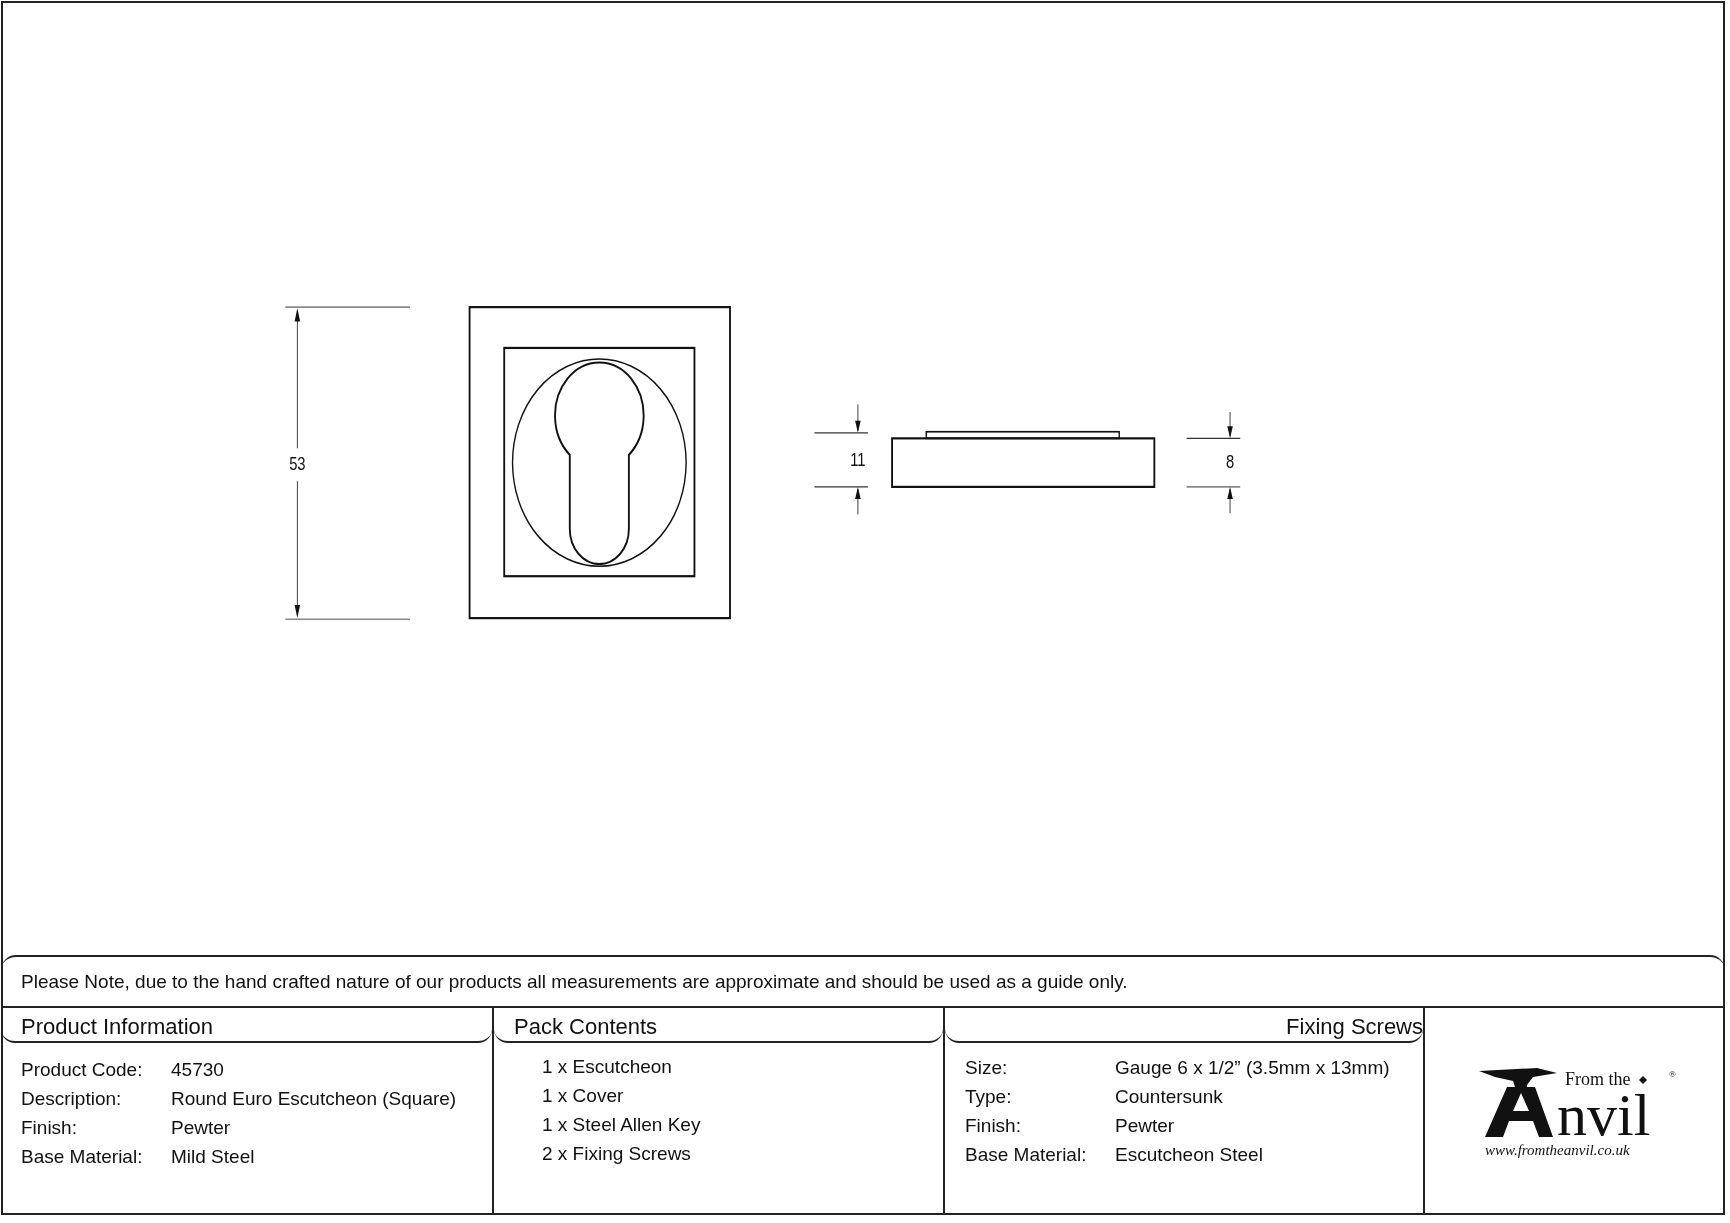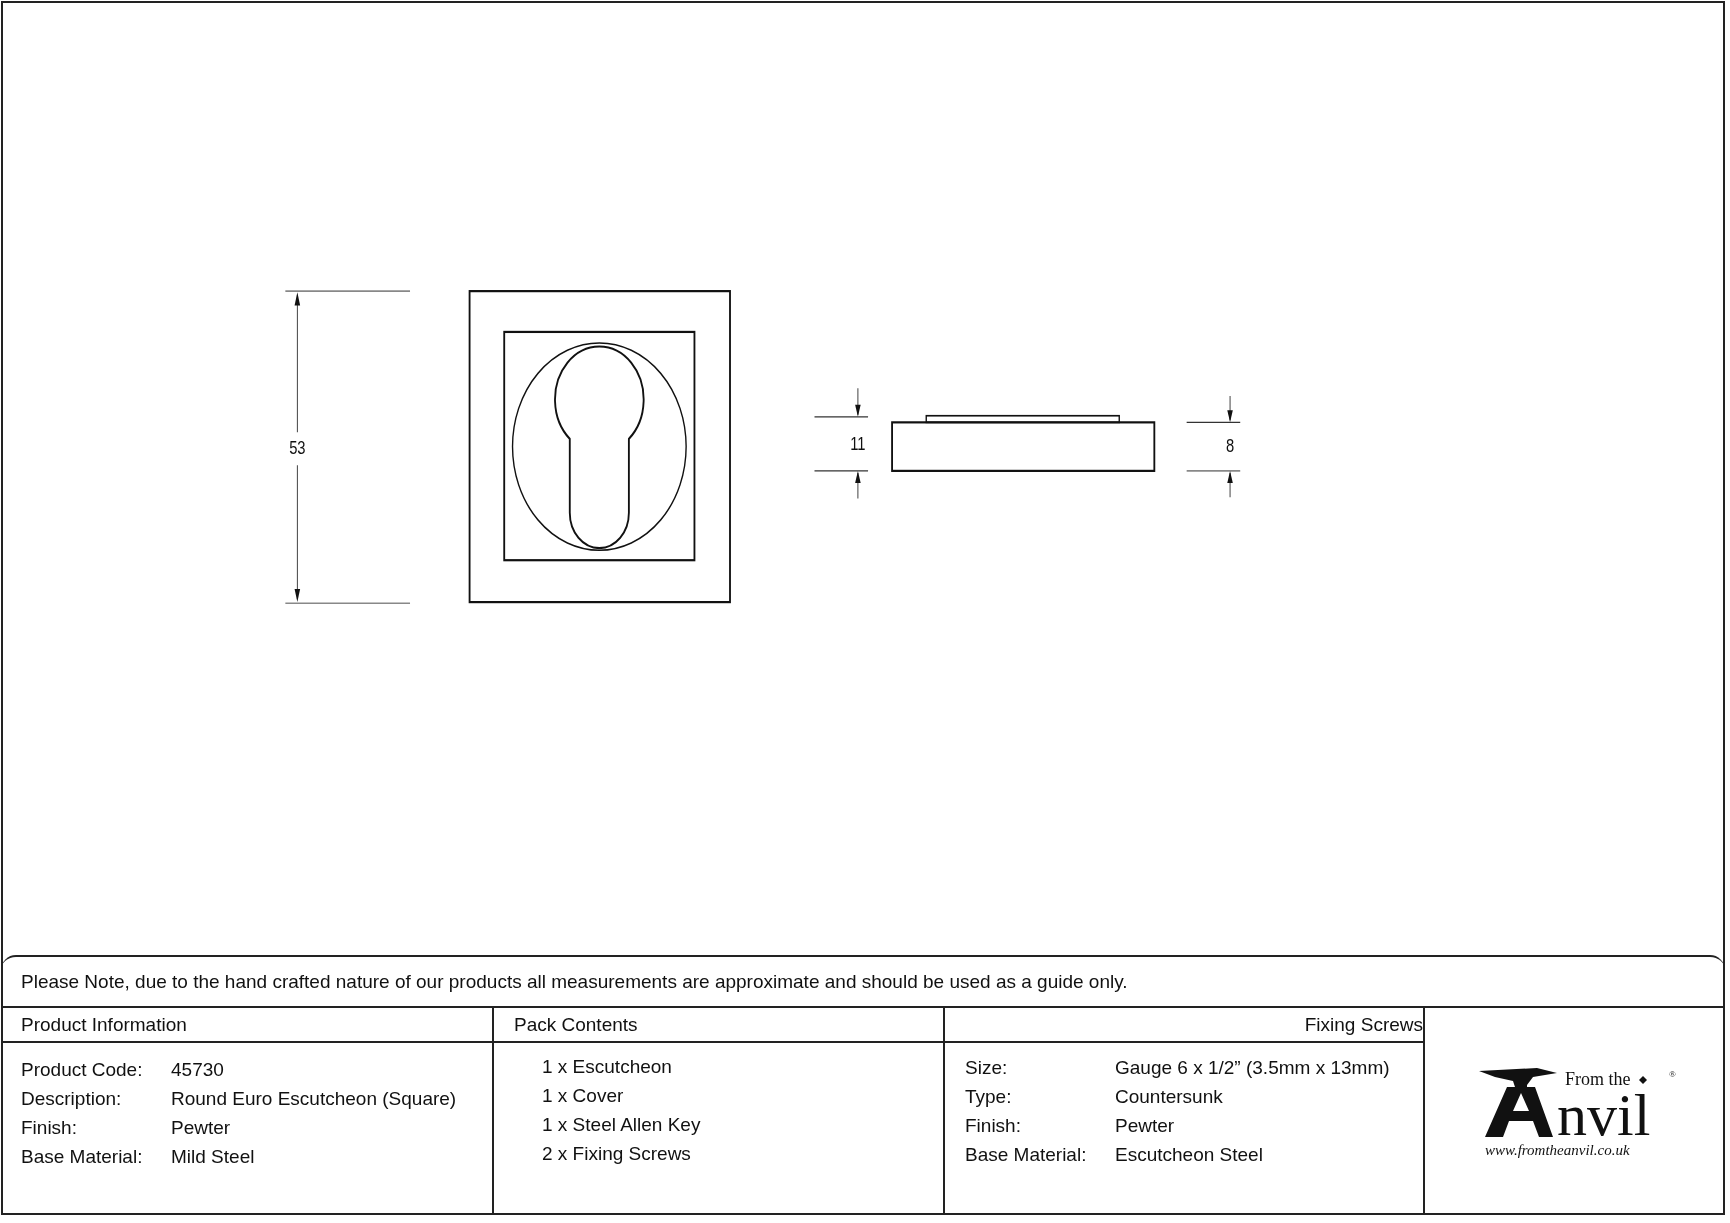--- a/index.html
+++ b/index.html
@@ -1,28 +1,28 @@
 <!DOCTYPE html>
 <html><head>
   <meta charset="utf-8">
   <style>
     html, body { margin: 0; padding: 0; background: #ffffff; }
     body { width: 1730px; height: 1223px; position: relative; overflow: hidden; font-family: "Liberation Sans", "DejaVu Sans", sans-serif; color: #111; }
     .sheet { position: absolute; left: 1px; top: 1px; width: 1724px; height: 1214px; border: 2px solid #222; box-sizing: border-box; }
-    .drawing { position: absolute; left: 0; top: 0; width: 1448px; height: 955px; border-radius: 10px; }
+    .drawing { position: absolute; left: 0; top: 16px; width: 1448px; height: 955px; border-radius: 10px; }
     .drawing svg { width: 100%; height: 100%; display: block; }
     .note-row { position: absolute; left: 1px; top: 955px; width: 1724px; height: 44px; border-top: 2px solid #222; box-sizing: border-box; border-radius: 15px; }
     .note-text { position: absolute; left: 20px; top: 14px; font-size: 19px; }
     .table { position: absolute; left: 1px; top: 1006px; width: 1724px; height: 209px; border-top: 2px solid #222; box-sizing: border-box; }
     .col { position: absolute; top: 0; bottom: 0; box-sizing: border-box; }
     .col-1 { left: 0; width: 493px; border-right: 2px solid #222; }
     .col-2 { left: 493px; width: 451px; border-right: 2px solid #222; }
     .col-3 { left: 944px; width: 480px; border-right: 2px solid #222; }
     .col-4 { left: 1424px; width: 332px; }
-    .col-head { height: 35px; border-bottom: 2px solid #222; box-sizing: border-box; font-size: 19px; padding: 6px 0 0 20px; }
+    .col-head { height: 35px; border-bottom: 2px solid #222; box-sizing: border-box; font-size: 22px; padding: 6px 0 0 20px; border-radius: 14px; }
     .col-3 .col-head { padding-left: 20px; text-align: right; }
     .rows { padding: 12px 0 0 20px; }
     .kv { display: flex; font-size: 19px; height: 29px; line-height: 29px; }
     .kv .k { width: 150px; flex: none; }
     .col-3 .kv .k { width: 150px; }
     .list-item { font-size: 19px; height: 29px; line-height: 29px; }
     .logo { position: absolute; left: 50px; top: 55px; width: 210px; height: 100px; }
     .logo svg { width: 100%; height: 100%; }
   </style>
 </head>

